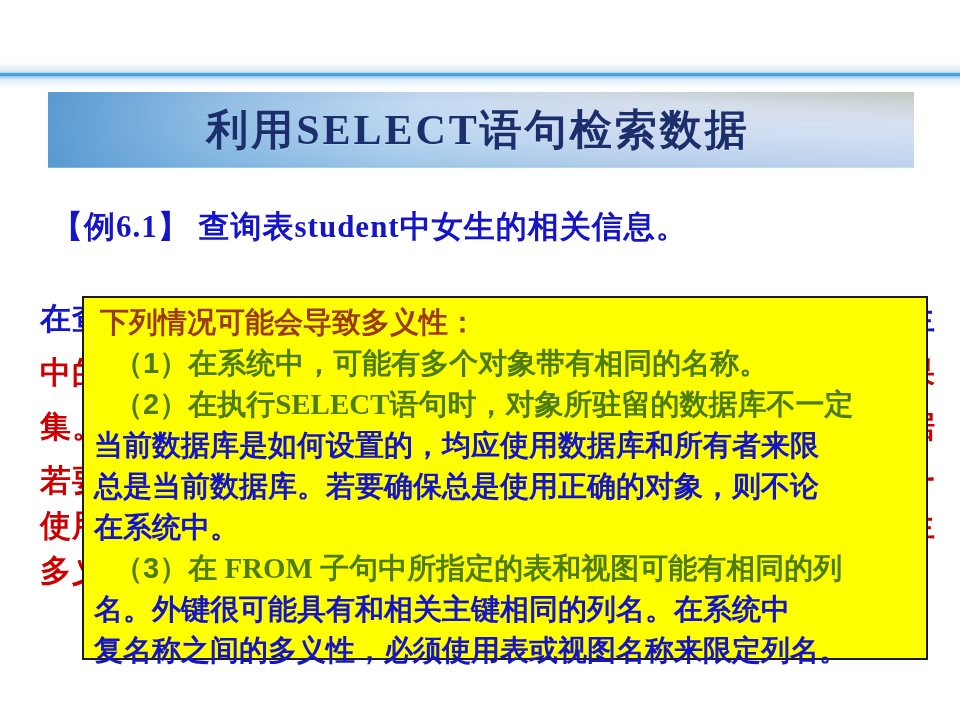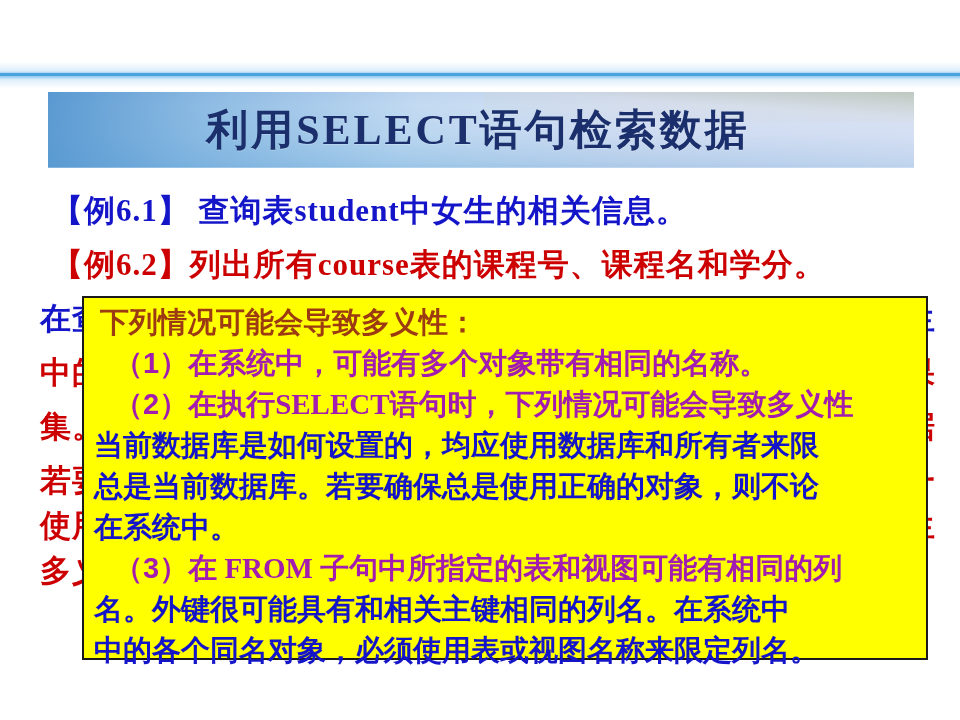--- a/index.html
+++ b/index.html
@@ -108,20 +108,21 @@
 
   
   .example-line {
     position: absolute;
     left: 52px;
     white-space: nowrap;
     font-family: "Liberation Serif", "DejaVu Serif", serif;
     font-weight: 700;
     font-size: 31px;
     letter-spacing: 1px;
+    margin-top: 16px;
   }
   .example-line.l1 {
     top: 190px;
     color: #1414c8;
   }
   .example-line.l2 {
     top: 244px;
     color: #cc0000;
   }
 
@@ -162,21 +163,21 @@
     font-size: 29px;
     line-height: 41px;
     letter-spacing: 0px;
     white-space: nowrap;
   }
   .callout .c-head {
     color: #9c3a12;
     padding-left: 6px;
   }
   .callout .c-item {
-    color: #a21caf;
+    color: #4d7c0f;
     white-space: normal;
     text-indent: 20px;
   }
   .callout .c-cont {
     color: #1414c8;
     white-space: normal;
     text-indent: 0;
   }
   .callout .kw {
     font-family: Liberation Serif, serif;
@@ -200,41 +201,38 @@
 
   <div class="title-banner">
     <div class="tint-tr"></div>
     <div class="title-text">利用SELECT语句检索数据</div>
   </div>
 
   <div class="example-line l1">
     <span>【</span><span>例6.1</span><span>】</span><span> 查询表student中女生的相关信息。</span>
   </div>
 
-  <div class="example-line l2">
-    <span>【</span><span>例6.2</span><span>】</span><span>列出所有course表的课程号、课程名和学分。</span>
-  </div>
 
   <div class="hidden-line h1">在查询中如果出现多义性问题就要使用别名来限定列名区分女生</div>
   <div class="hidden-line h2">中的各个同名对象，使查询语句能够正确地执行并返回正确结果</div>
   <div class="hidden-line h3">集。在实际应用开发过程中应当注意这类问题的出现与处理数据</div>
   <div class="hidden-line h4">若要确保总是使用正确的对象则不论当前数据库是如何设置的一</div>
   <div class="hidden-line h5">使用数据库和所有者来限定对象名称避免产生多义性的问题发生</div>
   <div class="hidden-line h6">多义性问题在复杂查询语句中尤其需要特别注意以免出现错误。</div>
 
   <div class="callout">
 
     <p class="c-head">下列情况可能会导致多义性：</p>
 
     <p class="c-item"><span class="num">（</span><span class="num">1</span><span class="num">）</span><span>在系统中，可能有多个对象带有相同的名称。</span></p>
 
-    <p class="c-item"><span class="num">（</span><span class="num">2</span><span class="num">）</span><span>在执行</span><span class="kw">SELECT</span><span>语句时，下列情况可能会导致多义性</span></p>
+    <p class="c-item"><span class="num">（</span><span class="num">2</span><span class="num">）</span><span>在执行</span><span class="kw">SELECT</span><span>语句时，对象所驻留的数据库不一定</span></p>
     <p class="c-cont">当前数据库是如何设置的，均应使用数据库和所有者来限</p>
     <p class="c-cont">总是当前数据库。若要确保总是使用正确的对象，则不论</p>
     <p class="c-cont">在系统中。</p>
 
     <p class="c-item"><span class="num">（</span><span class="num">3</span><span class="num">）</span><span>在 </span><span class="kw">FROM</span><span> 子句中所指定的表和视图可能有相同的列</span></p>
     <p class="c-cont">名。外键很可能具有和相关主键相同的列名。在系统中</p>
-    <p class="c-cont">中的各个同名对象，必须使用表或视图名称来限定列名。</p>
+    <p class="c-cont">复名称之间的多义性，必须使用表或视图名称来限定列名。</p>
 
   </div>
 
 </div>
 
 </body></html>

